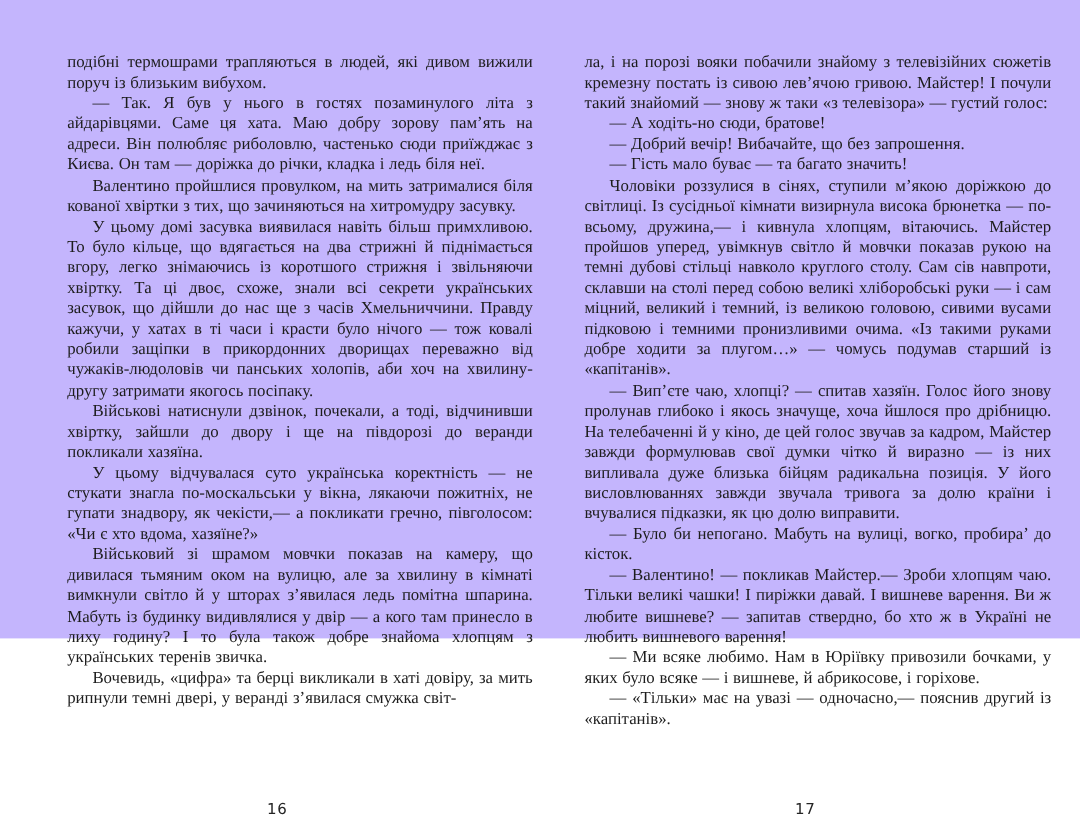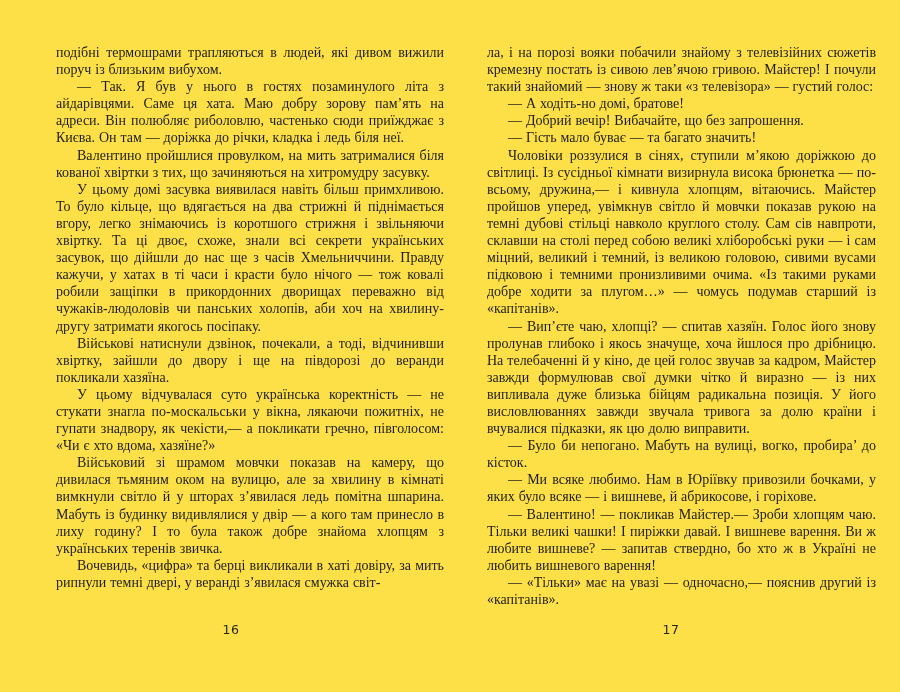--- a/index.html
+++ b/index.html
@@ -11,42 +11,42 @@
     height: 692px;
     background: #ffffff;
     position: relative;
     overflow: hidden;
     font-family: "Liberation Serif", serif;
   }
   .spread {
     position: absolute;
     left: 0; top: 0;
     width: 900px;
-    height: 692px;
-    background: #fde047;
+    height: 532px;
+    background: #c4b5fd;
   }
   .page {
     position: absolute;
     top: 44px;
   }
   .page-left  { left: 56px;  width: 388px; }
   .page-right { left: 487px; width: 389px; }
   .page p {
     margin: 0;
     padding: 0;
     text-align: justify;
     font-size: 14px;
     line-height: 17.1px;
     color: #1d1d1d;
     word-spacing: 0.4px;
   }
   .page p.indent { text-indent: 21px; }
   .folio {
     position: absolute;
-    top: 622px;
+    top: 666px;
     font-family: "DejaVu Sans", sans-serif;
     font-size: 12.5px;
     letter-spacing: 0.5px;
     color: #252525;
     text-align: center;
   }
   .folio-left  { left: 56px;  width: 350px; }
   .folio-right { left: 487px; width: 368px; }
 </style>
 </head>
@@ -60,27 +60,27 @@
     <p class="indent">Валентино пройшлися провулком, на мить затрималися біля кованої хвіртки з тих, що зачиняються на хитромудру засувку.</p>
     <p class="indent">У цьому домі засувка виявилася навіть більш примхливою. То було кільце, що вдягається на два стрижні й піднімається вгору, легко знімаючись із коротшого стрижня і звільняючи хвіртку. Та ці двоє, схоже, знали всі секрети українських засувок, що дійшли до нас ще з часів Хмельниччини. Правду кажучи, у хатах в ті часи і красти було нічого — тож ковалі робили защіпки в прикордонних дворищах переважно від чужаків-людоловів чи панських холопів, аби хоч на хвилину-другу затримати якогось посіпаку.</p>
     <p class="indent">Військові натиснули дзвінок, почекали, а тоді, відчинивши хвіртку, зайшли до двору і ще на півдорозі до веранди покликали хазяїна.</p>
     <p class="indent">У цьому відчувалася суто українська коректність — не стукати знагла по-москальськи у вікна, лякаючи пожитніх, не гупати знадвору, як чекісти,— а покликати гречно, півголосом: «Чи є хто вдома, хазяїне?»</p>
     <p class="indent">Військовий зі шрамом мовчки показав на камеру, що дивилася тьмяним оком на вулицю, але за хвилину в кімнаті вимкнули світло й у шторах з’явилася ледь помітна шпарина. Мабуть із будинку видивлялися у двір — а кого там принесло в лиху годину? І то була також добре знайома хлопцям з українських теренів звичка.</p>
     <p class="indent">Вочевидь, «цифра» та берці викликали в хаті довіру, за мить рипнули темні двері, у веранді з’явилася смужка світ-</p>
   </div>
 
   <div class="page page-right">
     <p>ла, і на порозі вояки побачили знайому з телевізійних сюжетів кремезну постать із сивою лев’ячою гривою. Майстер! І почули такий знайомий — знову ж таки «з телевізора» — густий голос:</p>
-    <p class="indent">— А ходіть-но домі, братове!</p>
+    <p class="indent">— А ходіть-но сюди, братове!</p>
     <p class="indent">— Добрий вечір! Вибачайте, що без запрошення.</p>
     <p class="indent">— Гість мало буває — та багато значить!</p>
     <p class="indent">Чоловіки роззулися в сінях, ступили м’якою доріжкою до світлиці. Із сусідньої кімнати визирнула висока брюнетка — по-всьому, дружина,— і кивнула хлопцям, вітаючись. Майстер пройшов уперед, увімкнув світло й мовчки показав рукою на темні дубові стільці навколо круглого столу. Сам сів навпроти, склавши на столі перед собою великі хліборобські руки — і сам міцний, великий і темний, із великою головою, сивими вусами підковою і темними пронизливими очима. «Із такими руками добре ходити за плугом…» — чомусь подумав старший із «капітанів».</p>
     <p class="indent">— Вип’єте чаю, хлопці? — спитав хазяїн. Голос його знову пролунав глибоко і якось значуще, хоча йшлося про дрібницю. На телебаченні й у кіно, де цей голос звучав за кадром, Майстер завжди формулював свої думки чітко й виразно — із них випливала дуже близька бійцям радикальна позиція. У його висловлюваннях завжди звучала тривога за долю країни і вчувалися підказки, як цю долю виправити.</p>
     <p class="indent">— Було би непогано. Мабуть на вулиці, вогко, пробира’ до кісток.</p>
+    <p class="indent">— Валентино! — покликав Майстер.— Зроби хлопцям чаю. Тільки великі чашки! І пиріжки давай. І вишневе варення. Ви ж любите вишневе? — запитав ствердно, бо хто ж в Україні не любить вишневого варення!</p>
     <p class="indent">— Ми всяке любимо. Нам в Юріївку привозили бочками, у яких було всяке — і вишневе, й абрикосове, і горіхове.</p>
-    <p class="indent">— Валентино! — покликав Майстер.— Зроби хлопцям чаю. Тільки великі чашки! І пиріжки давай. І вишневе варення. Ви ж любите вишневе? — запитав ствердно, бо хто ж в Україні не любить вишневого варення!</p>
     <p class="indent">— «Тільки» має на увазі — одночасно,— пояснив другий із «капітанів».</p>
   </div>
 
   <div class="folio folio-left">16</div>
   <div class="folio folio-right">17</div>
 
 </div>
 
 </body></html>

